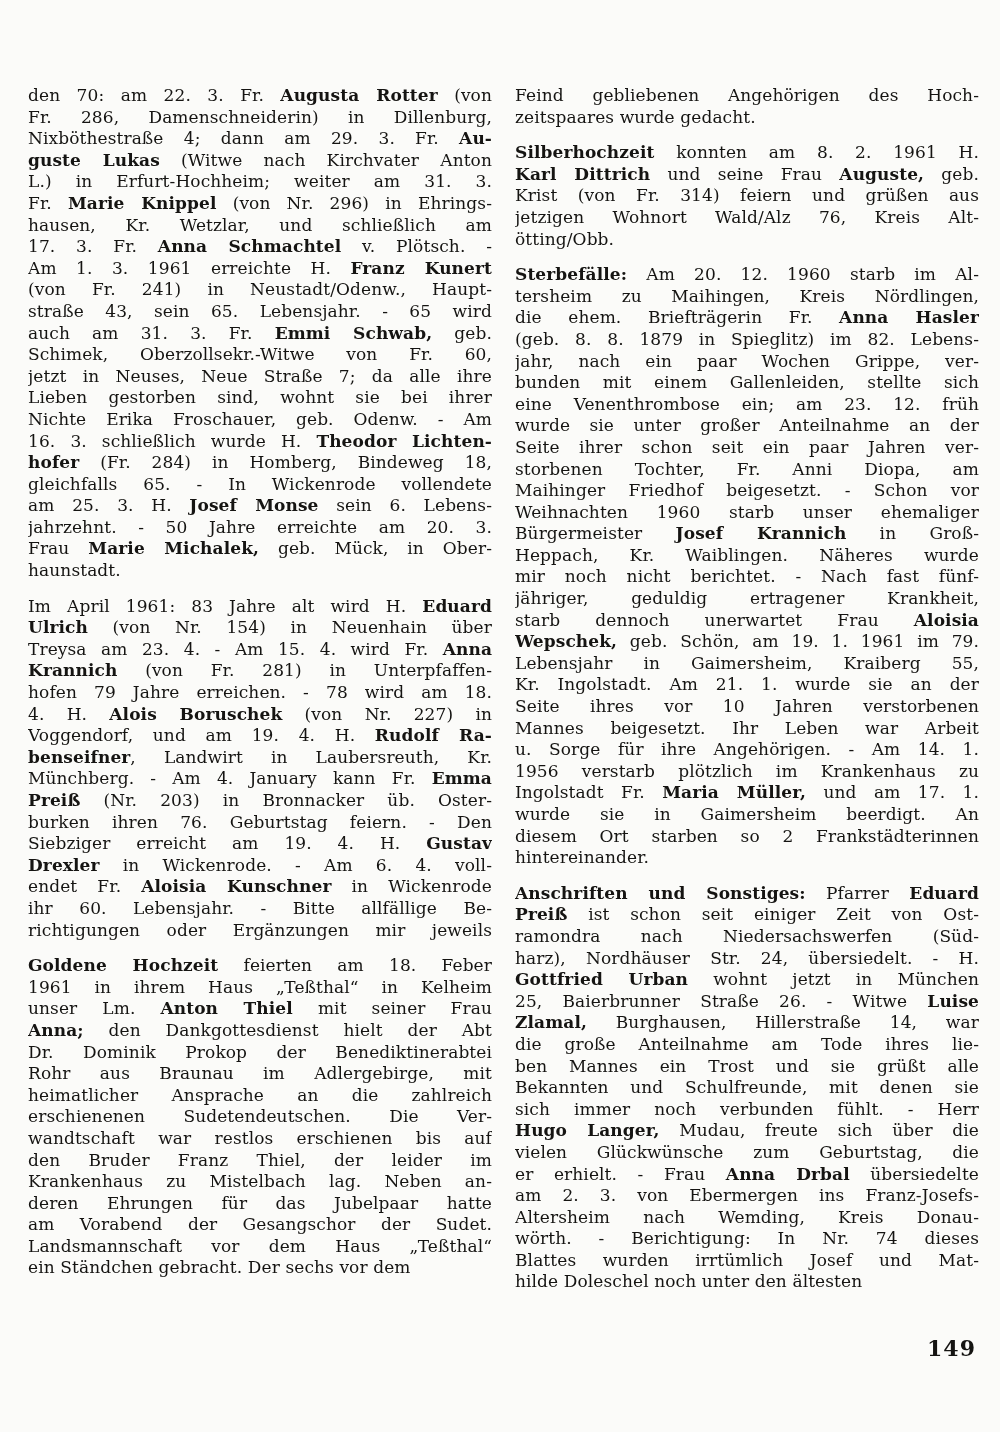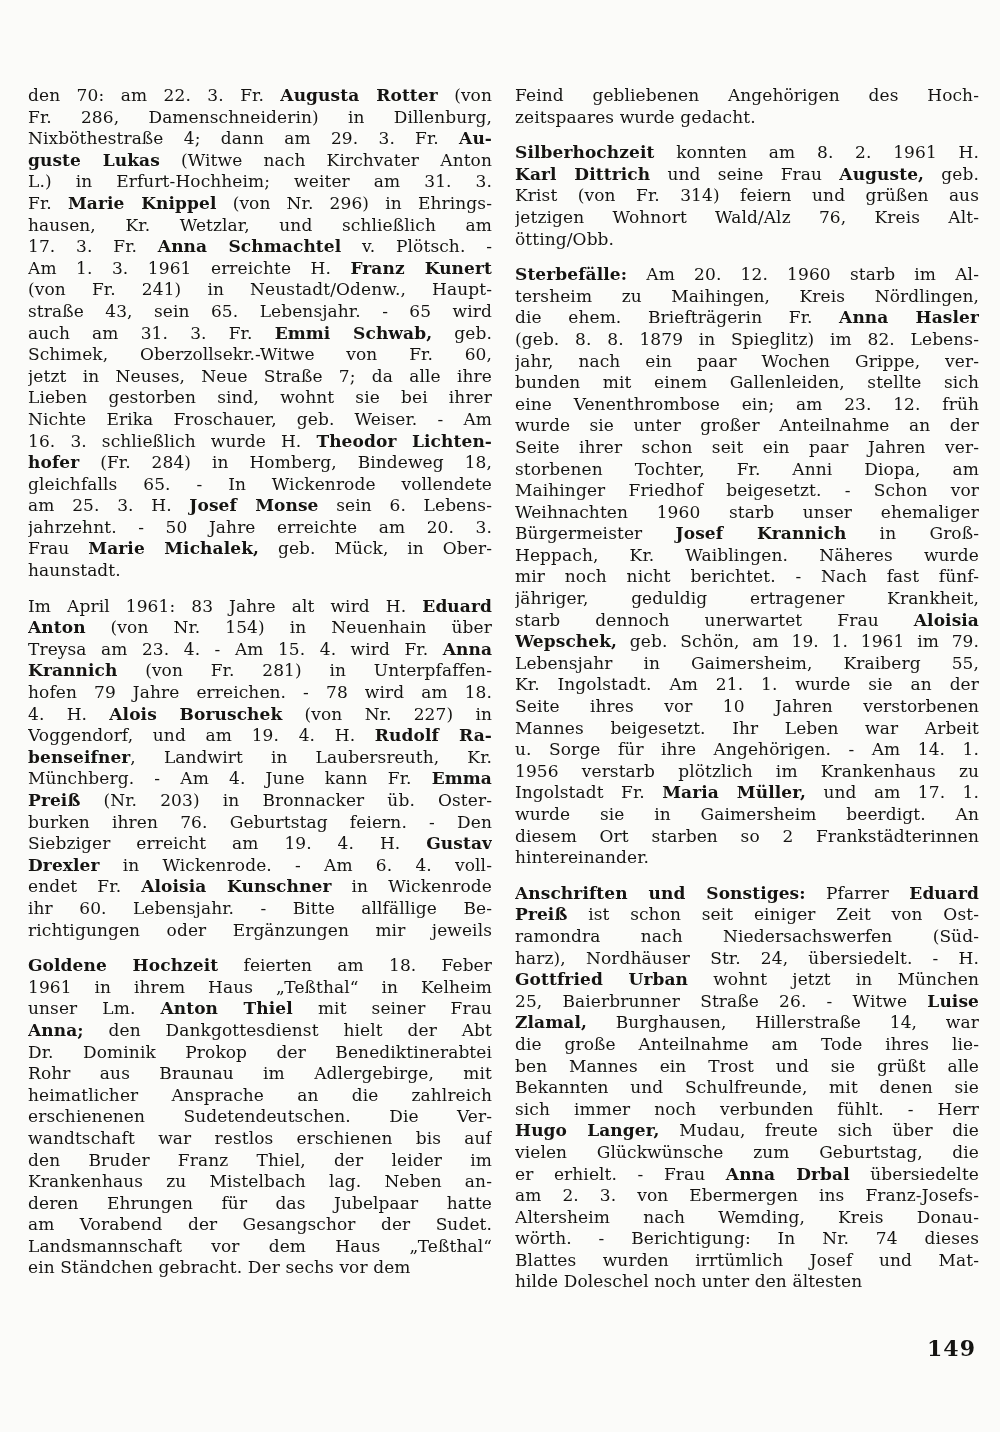--- a/index.html
+++ b/index.html
@@ -75,39 +75,39 @@
         <div class="line"><span>Fr. </span><b>Marie Knippel</b><span> (von Nr. 296) in Ehrings-</span></div>
         <div class="line"><span>hausen, Kr. Wetzlar, und schließlich am</span></div>
         <div class="line"><span>17. 3. Fr. </span><b>Anna Schmachtel</b><span> v. Plötsch. -</span></div>
         <div class="line"><span>Am 1. 3. 1961 erreichte H. </span><b>Franz Kunert</b></div>
         <div class="line"><span>(von Fr. 241) in Neustadt/Odenw., Haupt-</span></div>
         <div class="line"><span>straße 43, sein 65. Lebensjahr. - 65 wird</span></div>
         <div class="line"><span>auch am 31. 3. Fr. </span><b>Emmi Schwab,</b><span> geb.</span></div>
         <div class="line"><span>Schimek, Oberzollsekr.-Witwe von Fr. 60,</span></div>
         <div class="line"><span>jetzt in Neuses, Neue Straße 7; da alle ihre</span></div>
         <div class="line"><span>Lieben gestorben sind, wohnt sie bei ihrer</span></div>
-        <div class="line"><span>Nichte Erika Froschauer, geb. Weiser. - Am</span></div>
+        <div class="line"><span>Nichte Erika Froschauer, geb. Odenw. - Am</span></div>
         <div class="line"><span>16. 3. schließlich wurde H. </span><b>Theodor Lichten-</b></div>
         <div class="line"><b>hofer</b><span> (Fr. 284) in Homberg, Bindeweg 18,</span></div>
         <div class="line"><span>gleichfalls 65. - In Wickenrode vollendete</span></div>
         <div class="line"><span>am 25. 3. H. </span><b>Josef Monse</b><span> sein 6. Lebens-</span></div>
         <div class="line"><span>jahrzehnt. - 50 Jahre erreichte am 20. 3.</span></div>
         <div class="line"><span>Frau </span><b>Marie Michalek,</b><span> geb. Mück, in Ober-</span></div>
         <div class="line para-end"><span>haunstadt.</span></div>
       </div>
       <div class="paragraph">
         <div class="line"><span>Im April 1961: 83 Jahre alt wird H. </span><b>Eduard</b></div>
-        <div class="line"><b>Anton</b><span> (von Nr. 154) in Neuenhain über</span></div>
+        <div class="line"><b>Ulrich</b><span> (von Nr. 154) in Neuenhain über</span></div>
         <div class="line"><span>Treysa am 23. 4. - Am 15. 4. wird Fr. </span><b>Anna</b></div>
         <div class="line"><b>Krannich</b><span> (von Fr. 281) in Unterpfaffen-</span></div>
         <div class="line"><span>hofen 79 Jahre erreichen. - 78 wird am 18.</span></div>
         <div class="line"><span>4. H. </span><b>Alois Boruschek</b><span> (von Nr. 227) in</span></div>
         <div class="line"><span>Voggendorf, und am 19. 4. H. </span><b>Rudolf Ra-</b></div>
         <div class="line"><b>benseifner</b><span>, Landwirt in Laubersreuth, Kr.</span></div>
-        <div class="line"><span>Münchberg. - Am 4. June kann Fr. </span><b>Emma</b></div>
+        <div class="line"><span>Münchberg. - Am 4. January kann Fr. </span><b>Emma</b></div>
         <div class="line"><b>Preiß</b><span> (Nr. 203) in Bronnacker üb. Oster-</span></div>
         <div class="line"><span>burken ihren 76. Geburtstag feiern. - Den</span></div>
         <div class="line"><span>Siebziger erreicht am 19. 4. H. </span><b>Gustav</b></div>
         <div class="line"><b>Drexler</b><span> in Wickenrode. - Am 6. 4. voll-</span></div>
         <div class="line"><span>endet Fr. </span><b>Aloisia Kunschner</b><span> in Wickenrode</span></div>
         <div class="line"><span>ihr 60. Lebensjahr. - Bitte allfällige Be-</span></div>
         <div class="line"><span>richtigungen oder Ergänzungen mir jeweils</span></div>
       </div>
       <div class="paragraph">
         <div class="line"><b>Goldene Hochzeit</b><span> feierten am 18. Feber</span></div>

